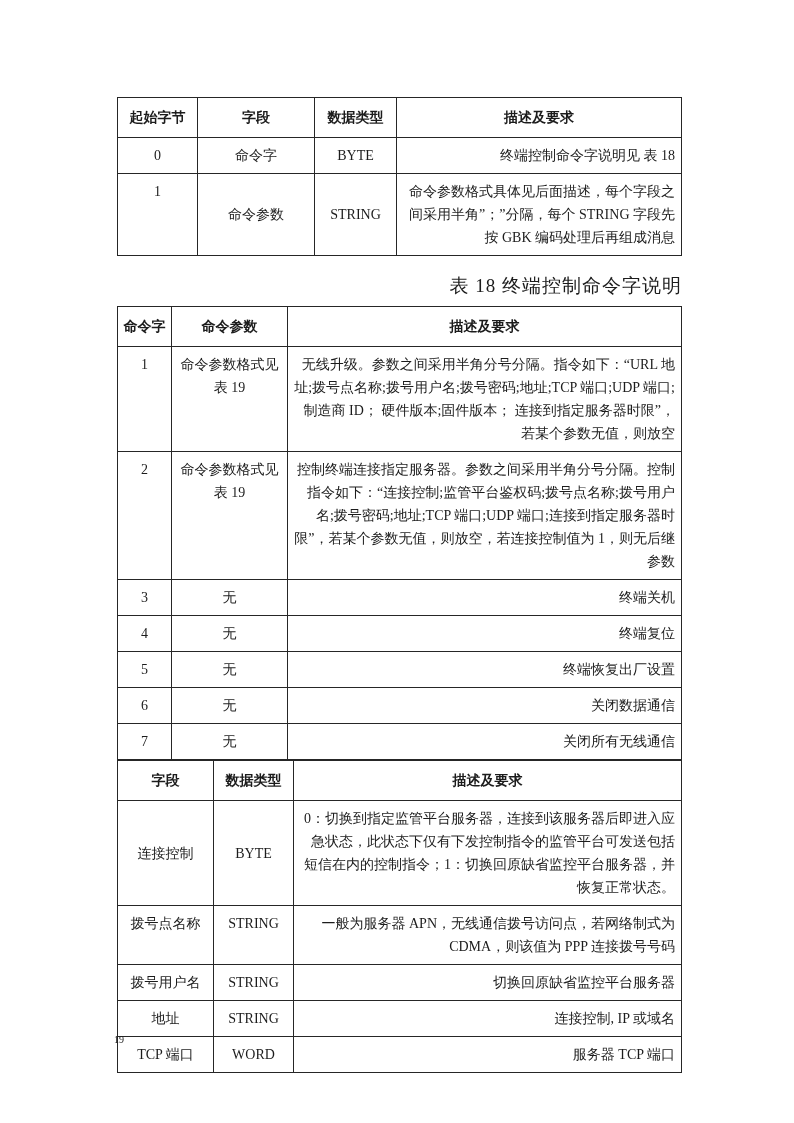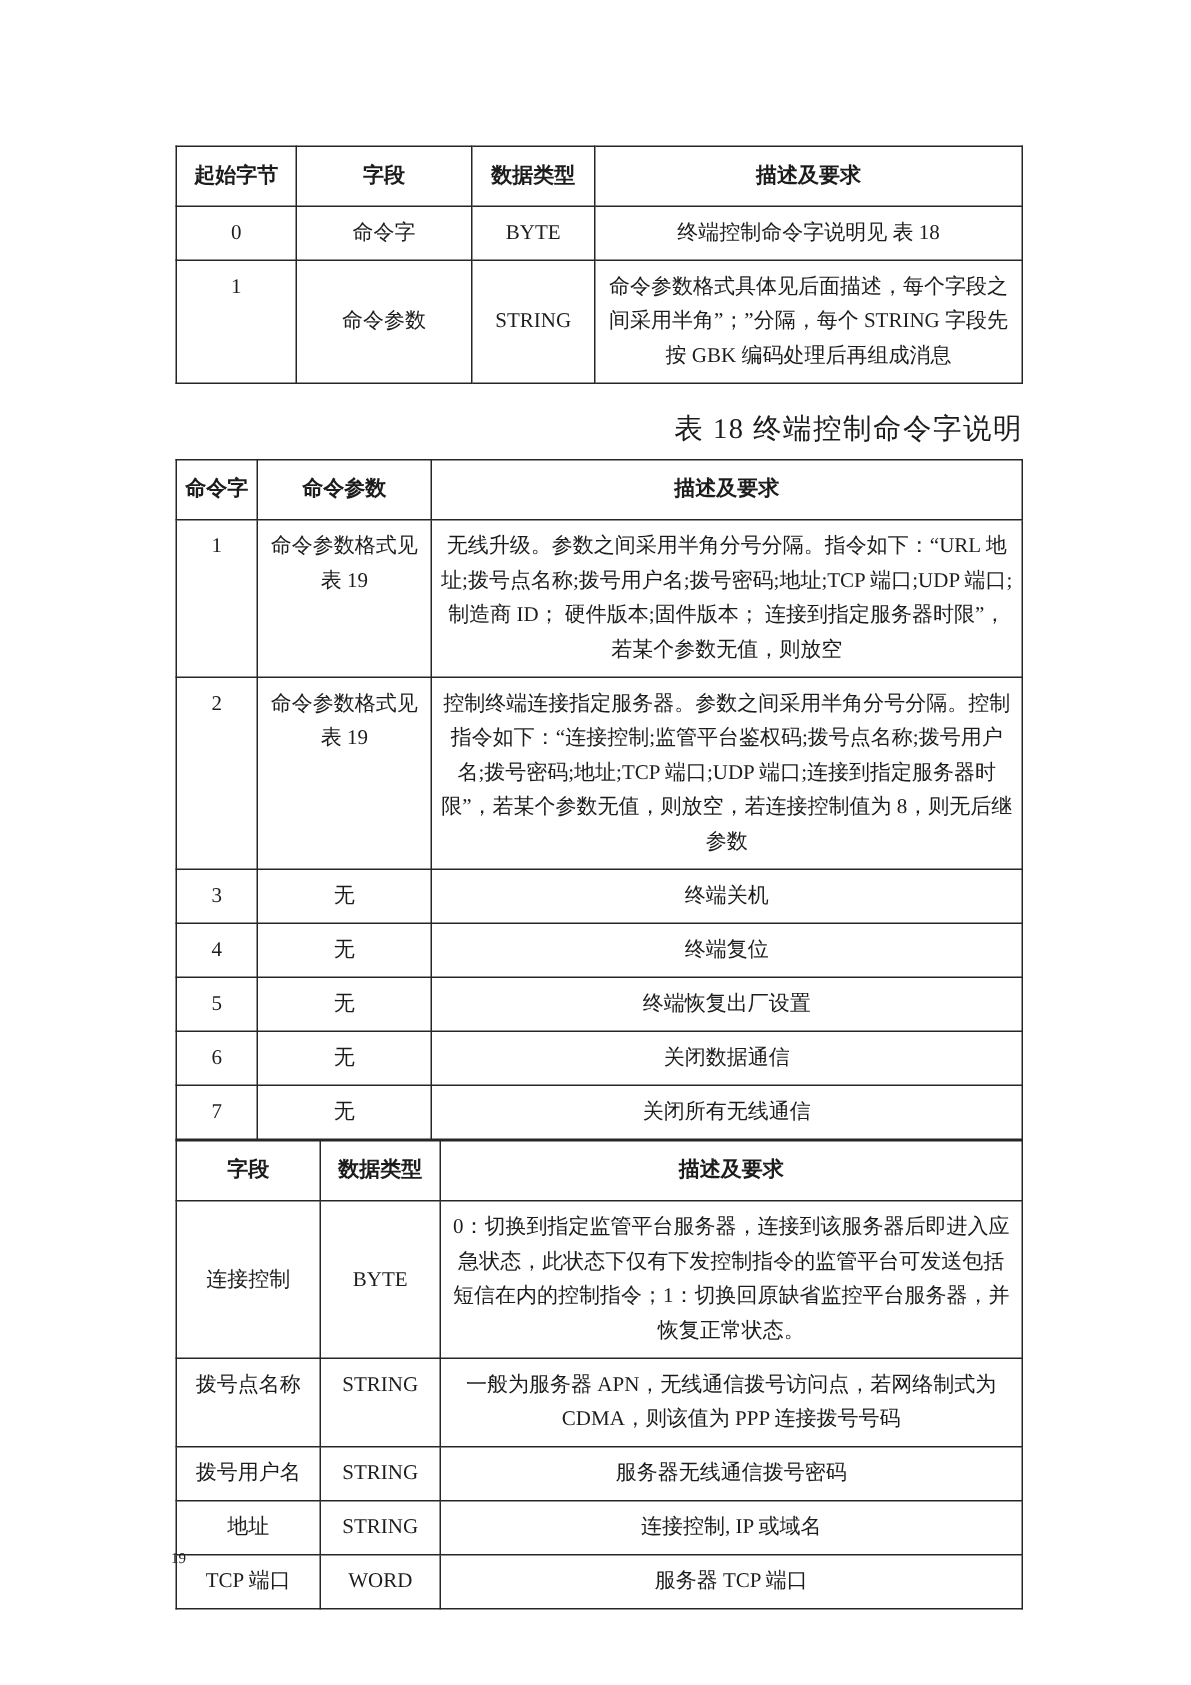--- a/index.html
+++ b/index.html
@@ -30,21 +30,21 @@
     word-break: break-word;
     margin-left: 20px;
   }
   .doc-table th {
     font-weight: bold;
     text-align: center;
     padding: 8px 4px;
   }
   .cell-center { text-align: center; }
   .cell-left   { text-align: center; padding-left: 8px; }
-  .cell-desc   { text-align: center; padding-left: 7px; padding-right: 5px; }
+  .cell-desc   { text-align: right; padding-left: 7px; padding-right: 5px; }
   .vtop   { vertical-align: top; }
   .vmid   { vertical-align: middle; }
   #tbl-top { margin-top: 97px; }
   .tbl-title {
     text-align: right;
     font-size: 19px;
     margin: 17px 0 7px 0;
     letter-spacing: 1px;
   }
   .page-num {
@@ -102,21 +102,21 @@
       <th>描述及要求</th>
     </tr>
     <tr>
       <td class="cell-center vtop">1</td>
       <td class="cell-left vtop">命令参数格式见 表 19</td>
       <td class="cell-desc vtop">无线升级。参数之间采用半角分号分隔。指令如下：“URL 地址;拨号点名称;拨号用户名;拨号密码;地址;TCP 端口;UDP 端口;制造商 ID； 硬件版本;固件版本； 连接到指定服务器时限”，若某个参数无值，则放空</td>
     </tr>
     <tr>
       <td class="cell-center vtop">2</td>
       <td class="cell-left vtop">命令参数格式见 表 19</td>
-      <td class="cell-desc vtop">控制终端连接指定服务器。参数之间采用半角分号分隔。控制指令如下：“连接控制;监管平台鉴权码;拨号点名称;拨号用户名;拨号密码;地址;TCP 端口;UDP 端口;连接到指定服务器时限”，若某个参数无值，则放空，若连接控制值为 8，则无后继参数</td>
+      <td class="cell-desc vtop">控制终端连接指定服务器。参数之间采用半角分号分隔。控制指令如下：“连接控制;监管平台鉴权码;拨号点名称;拨号用户名;拨号密码;地址;TCP 端口;UDP 端口;连接到指定服务器时限”，若某个参数无值，则放空，若连接控制值为 1，则无后继参数</td>
     </tr>
     <tr>
       <td class="cell-center vmid">3</td>
       <td class="cell-left vmid">无</td>
       <td class="cell-desc vmid">终端关机</td>
     </tr>
     <tr>
       <td class="cell-center vmid">4</td>
       <td class="cell-left vmid">无</td>
       <td class="cell-desc vmid">终端复位</td>
@@ -157,21 +157,21 @@
       <td class="cell-desc vtop">0：切换到指定监管平台服务器，连接到该服务器后即进入应急状态，此状态下仅有下发控制指令的监管平台可发送包括短信在内的控制指令；1：切换回原缺省监控平台服务器，并恢复正常状态。</td>
     </tr>
     <tr>
       <td class="cell-center vtop">拨号点名称</td>
       <td class="cell-center vtop">STRING</td>
       <td class="cell-desc vtop">一般为服务器 APN，无线通信拨号访问点，若网络制式为 CDMA，则该值为 PPP 连接拨号号码</td>
     </tr>
     <tr>
       <td class="cell-center vmid">拨号用户名</td>
       <td class="cell-center vmid">STRING</td>
-      <td class="cell-desc vmid">服务器无线通信拨号密码</td>
+      <td class="cell-desc vmid">切换回原缺省监控平台服务器</td>
     </tr>
     <tr>
       <td class="cell-center vmid">地址</td>
       <td class="cell-center vmid">STRING</td>
       <td class="cell-desc vmid">连接控制, IP 或域名</td>
     </tr>
     <tr>
       <td class="cell-center vmid">TCP 端口</td>
       <td class="cell-center vmid">WORD</td>
       <td class="cell-desc vmid">服务器 TCP 端口</td>

